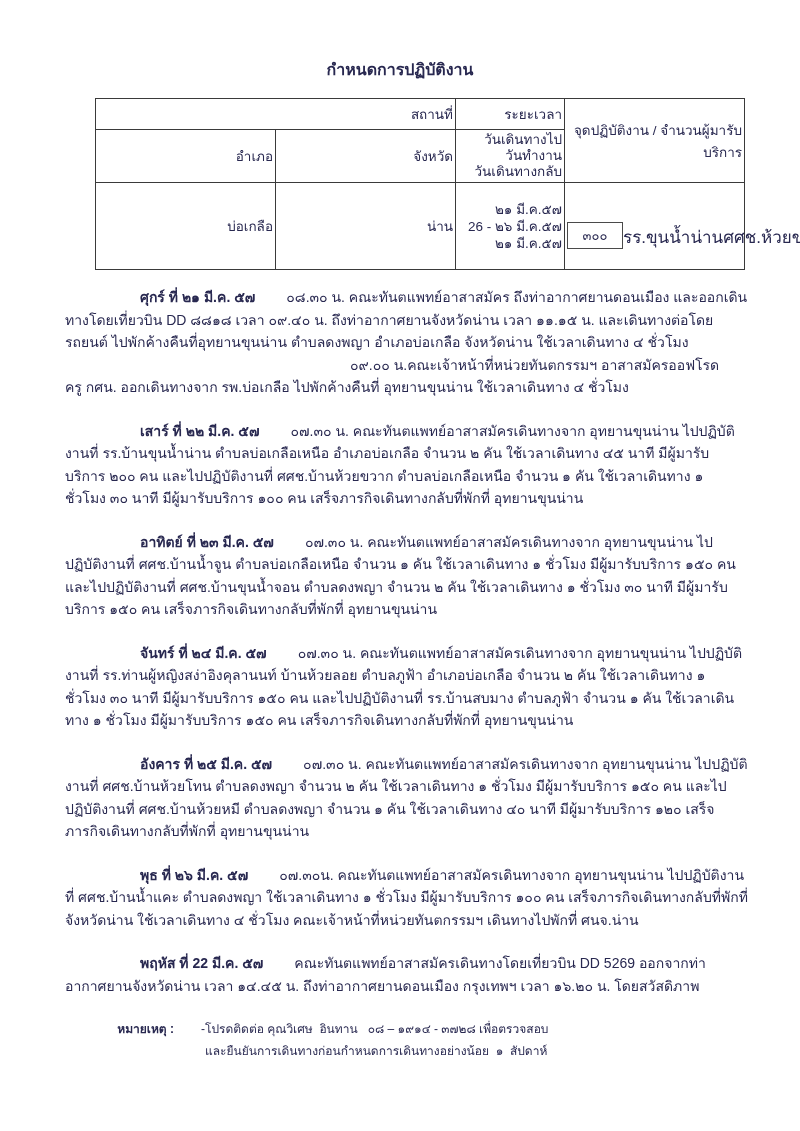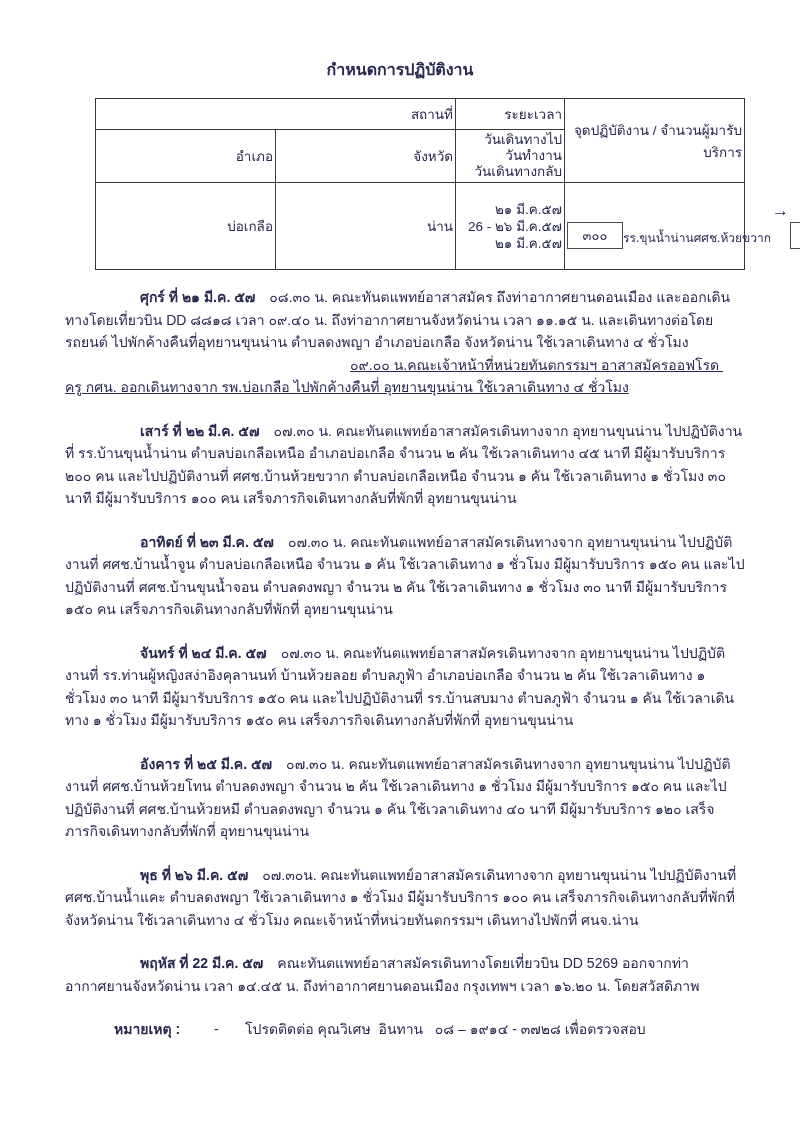--- a/index.html
+++ b/index.html
@@ -17,29 +17,29 @@
   td.c1{width:82px;} td.c2{width:86px;} td.c3{width:104px;}
   .hdr{height:26px;}
   .sub{font-size:12.5px;line-height:16px;}
   .dates{font-size:12.5px;line-height:17px;vertical-align:top;padding-top:9px;}
   .bodycell{height:82px;vertical-align:top;padding-top:16px;}
   .flowcell{vertical-align:top;padding:8px 4px 4px 8px;}
   
   .flow{display:flex;justify-content:space-between;align-items:flex-start;}
   .stop{display:flex;flex-direction:row;align-items:center;margin-top:24px;}
   .stopbox{width:54px;height:25px;border:1px solid #4a4a4a;display:flex;align-items:center;justify-content:center;font-size:13px;margin-bottom:6px;background:#fff;}
-  .stoplbl{font-size:12px;line-height:16px;white-space:nowrap;}
+  .stoplbl{font-size:17px;line-height:16px;white-space:nowrap;}
   .arrow{font-size:17px;font-weight:bold;line-height:25px;padding:0 1px;}
   
   .sched-wrap{margin:16px 52px 0 65px;font-size:14px;line-height:22.5px;}
   .sched-p{margin:0 0 21px 0;text-indent:75px;}
-  .sched-p b{margin-right:14px;}
-  .sched-extra{margin:-21px 16px 21px 0;text-indent:285px;text-decoration:underline;}
+  .sched-p b{margin-right:31px;}
+  .sched-extra{margin:-21px 16px 21px 0;text-indent:285px;}
   
-  .notes{margin:4px 40px 0 114px;font-size:14px;line-height:22px;}
+  .notes{margin:4px 40px 0 74px;font-size:12px;line-height:22px;text-align:right;}
   .note-row{display:flex;}
   .note-label{width:100px;font-weight:bold;flex:none;}
   .note-dash{width:31px;flex:none;}
   .note-pad{width:131px;flex:none;}
 </style>
 </head>
 <body>
 
 <div class="titles">
   <div class="t">กำหนดการปฏิบัติงาน</div>
@@ -111,14 +111,18 @@
 
   <p class="sched-p"><b class="t">พฤหัส ที่ 22 มี.ค. ๕๗</b><span class="t">คณะทันตแพทย์อาสาสมัครเดินทางโดยเที่ยวบิน DD 5269 ออกจากท่าอากาศยานจังหวัดน่าน เวลา ๑๔.๔๕ น. ถึงท่าอากาศยานดอนเมือง กรุงเทพฯ เวลา ๑๖.๒๐ น. โดยสวัสดิภาพ</span></p>
 </div>
 
 <div class="notes">
   <div class="note-row">
     <div class="note-label t">หมายเหตุ :</div>
     <div class="note-dash t">-</div>
     <div class="t">โปรดติดต่อ คุณวิเศษ  อินทาน   ๐๘ – ๑๙๑๔ - ๓๗๒๘ เพื่อตรวจสอบ</div>
   </div>
+  <div class="note-row">
+    <div class="note-pad"></div>
+    <div class="t">และยืนยันการเดินทางก่อนกำหนดการเดินทางอย่างน้อย  ๑  สัปดาห์</div>
+  </div>
 
 </div>
 
 </body></html>

